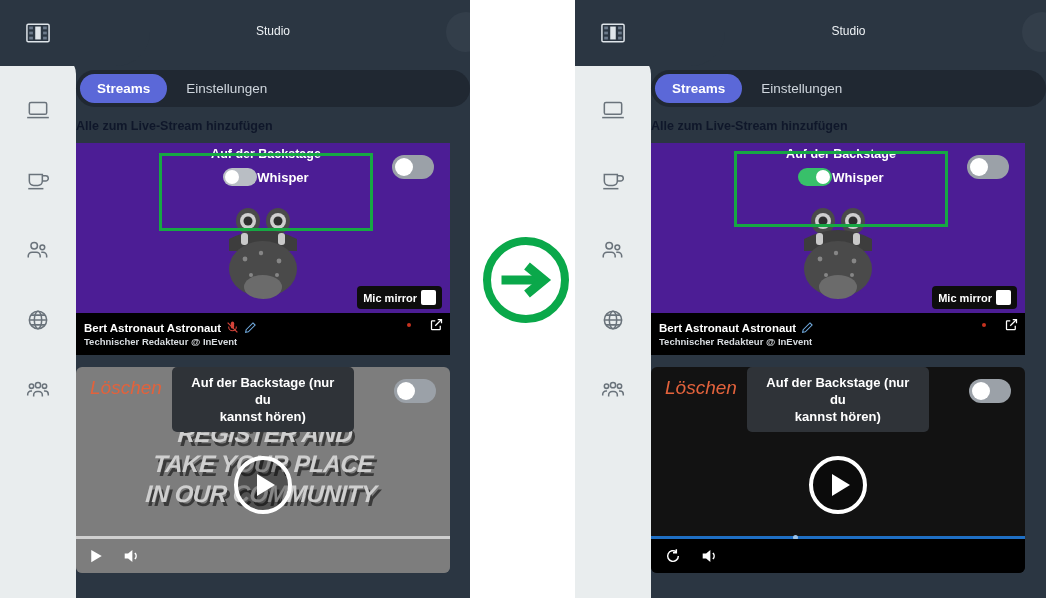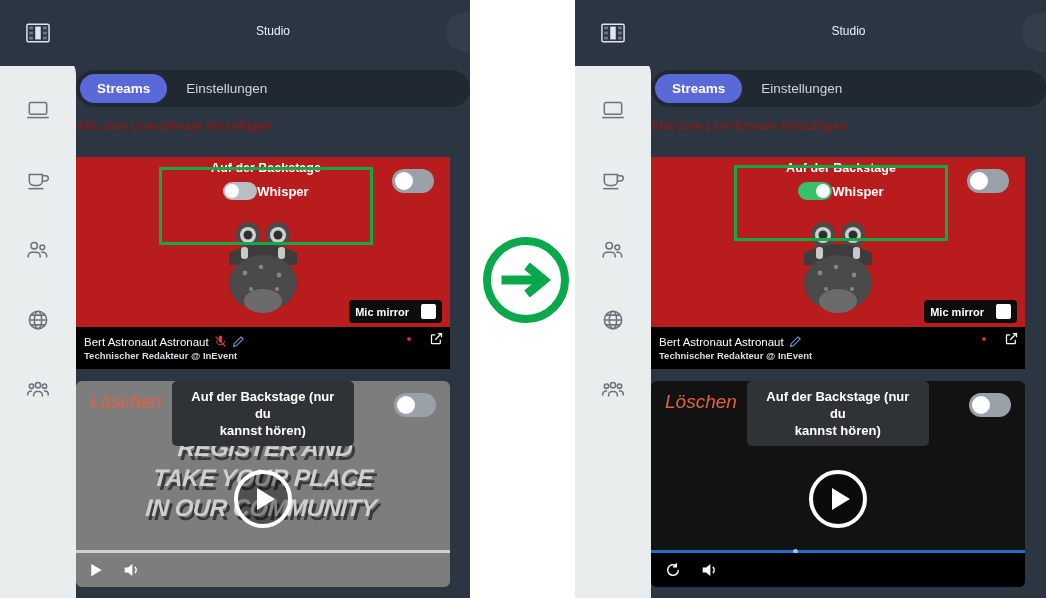--- a/index.html
+++ b/index.html
@@ -67,28 +67,28 @@
     background: #202832; border-radius: 22px; padding: 4px;
     display: flex; align-items: center; gap: 2px; margin-top: 8px;
   }
   .tab {
     padding: 7px 17px; border-radius: 18px; font-size: 13.5px;
     color: #cfd6dd; white-space: nowrap;
   }
   .tab.active { background: #5b68d8; color: #ffffff; font-weight: bold; }
 
   .subtitle {
-    margin-top: 12px; margin-bottom: 24px;
-    color: #7f1d1d; font-size: 12.5px; font-weight: bold;
+    margin-top: 12px; margin-bottom: 10px;
+    color: #0f172a; font-size: 12.5px; font-weight: bold;
   }
 
   
   .tile {
     position: relative; width: 374px; height: 212px;
-    background: #b91c1c; overflow: hidden;
+    background: #4c1d95; overflow: hidden;
   }
   .panel.right .tile { width: 374px; }
   .status-block {
     position: absolute; left: 96px; top: 4px; width: 188px;
     text-align: center; color: #ffffff;
   }
   .status-line { font-size: 12.5px; font-weight: bold; line-height: 15px; }
   .whisper-row {
     display: flex; align-items: center; justify-content: center;
     margin-top: 6px;
@@ -120,33 +120,33 @@
   
   .avatar-wrap {
     position: absolute; left: 50%; transform: translateX(-50%);
     top: 52px; width: 96px; height: 110px;
   }
 
   
   .mic-mirror {
     position: absolute; right: 8px; bottom: 46px;
     background: #0d0d0d; border-radius: 4px;
-    padding: 4px 6px; display: flex; align-items: center; gap: 12px;
+    padding: 4px 6px; display: flex; align-items: center; gap: 4px;
   }
   .mic-mirror-label { color: #ffffff; font-size: 11px; font-weight: bold; }
   .mic-mirror-box { width: 15px; height: 15px; background: #fff; border-radius: 2px; }
 
   
   .namebar {
     position: absolute; left: 0; right: 0; bottom: 0; height: 42px;
     background: #000; display: flex; align-items: center; padding-left: 8px;
   }
   .name-main {
     display: flex; align-items: center; gap: 5px;
-    color: #ffffff; font-size: 11.5px; font-weight: normal;
+    color: #ffffff; font-size: 11.5px; font-weight: bold;
   }
   .name-sub { color: #d9dde1; font-size: 9.5px; font-weight: bold; margin-top: 2px; }
   .namebar-right {
     position: absolute; right: 6px; top: 4px;
     display: flex; align-items: center; gap: 18px;
   }
   .rec-dot { width: 4px; height: 4px; border-radius: 50%; background: #c6321f; }
 
   
   .vcard {

